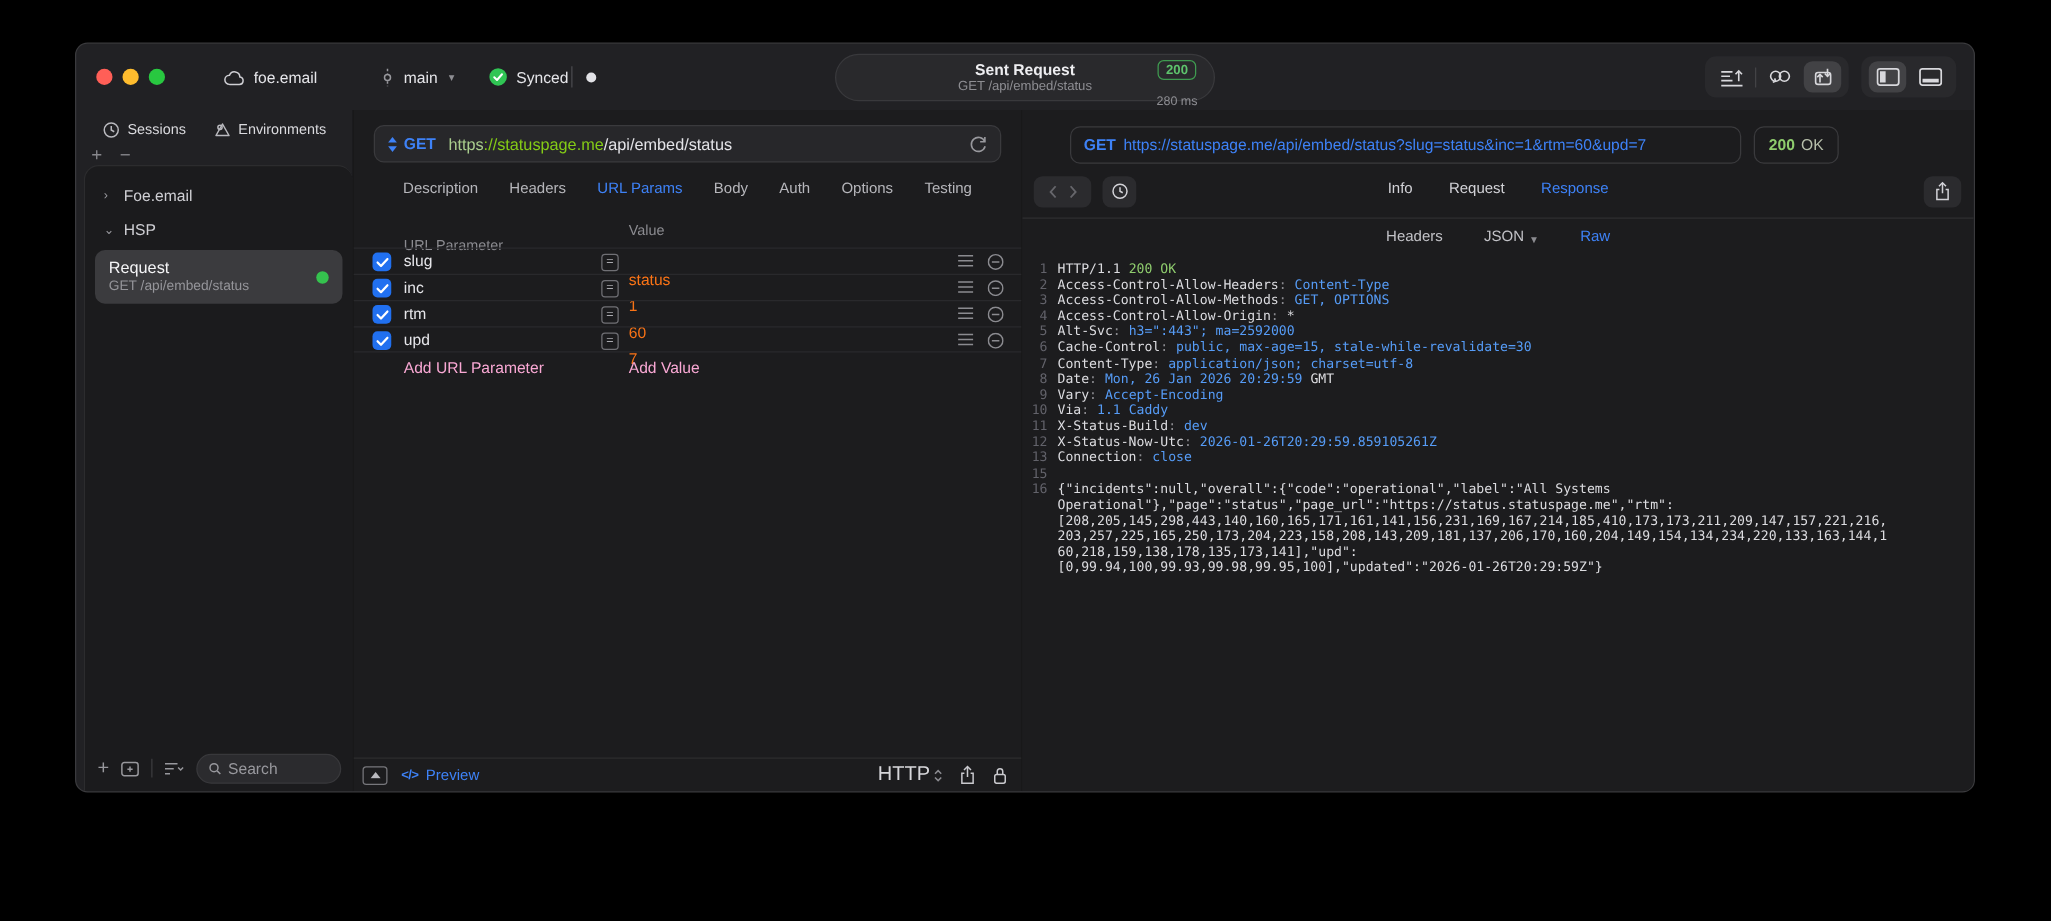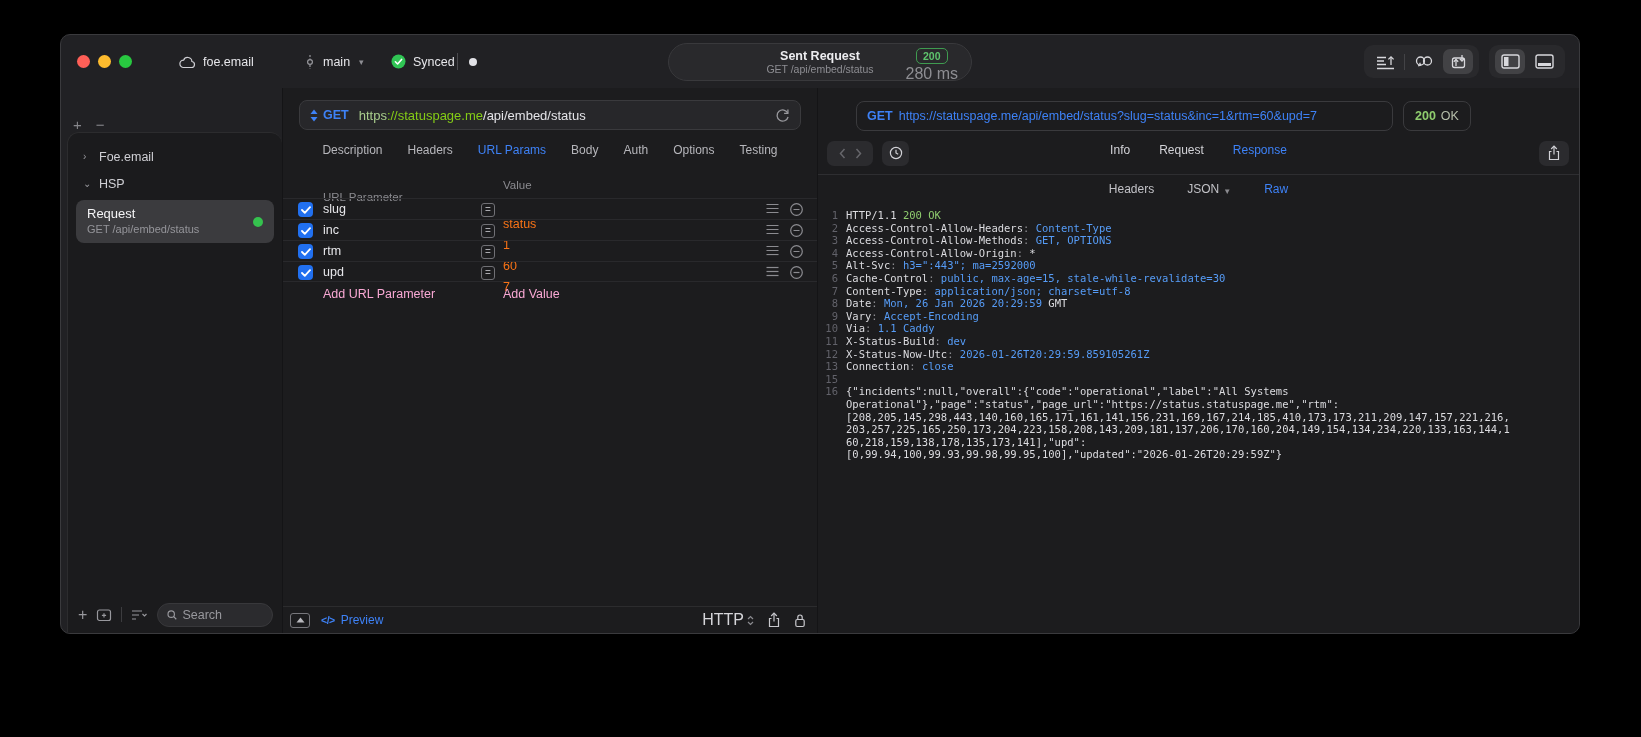--- a/index.html
+++ b/index.html
@@ -15,21 +15,21 @@
   .tb-branch { left:243px; }
   .tb-sync { left:330px; }
   .tb-sep { position:absolute; left:396px; top:18px; width:1px; height:17px; background:#4a4a4e; }
   .tb-dot { position:absolute; left:408px; top:23px; width:8px; height:8px; border-radius:50%; background:#e2e2e6; }
   .chev { color:#8e8e93; font-size:9px; margin-left:2px; }
   .center-pill { position:absolute; left:50%; top:8px; transform:translateX(-50%); width:304px; height:38px; background:#29292c; border:1px solid #39393c; border-radius:19px; display:flex; flex-direction:column; align-items:center; justify-content:center; }
   .cp-title { font-size:12.5px; font-weight:700; color:#ededf0; line-height:14px; }
   .cp-sub { font-size:10.5px; color:#8e8e93; line-height:13px; }
   .cp-status { position:absolute; right:13px; top:4px; display:flex; flex-direction:column; align-items:center; gap:1px; }
   .cp-badge { font-size:10.5px; font-weight:600; color:#5ec46d; border:1px solid #3f9b50; border-radius:5px; padding:0 6px; line-height:14px; }
-  .cp-ms { font-size:16px; color:#8e8e93; }
+  .cp-ms { font-size:10px; color:#8e8e93;margin-top:11px; }
   .tb-right { position:absolute; right:14px; top:10px; display:flex; gap:10px; }
   .icon-pill { background:#29292c; border-radius:9px; height:33px; display:flex; align-items:center; padding:0 6px; gap:4px; }
   .tb-btn { width:30px; height:25px; border-radius:7px; display:flex; align-items:center; justify-content:center; color:#d8d8dc; }
   .tb-btn.on { background:#424245; }
   .ip-sep { width:1px; height:16px; background:#434346; }
 
   
   .main { flex:1; display:flex; min-height:0; }
   .sidebar { width:221px; flex:none; position:relative; }
   .vdiv { width:1px; background:#141416; flex:none; }
@@ -193,20 +193,36 @@
               <rect x="3" y="9" width="13" height="3" fill="currentColor" stroke="none"></rect>
             </svg>
         </span>
       </div>
     </div>
   </div>
 
   <div class="main">
 
     <aside class="sidebar">
+      <div class="sb-tabs">
+        <span class="sb-tab">
+          <svg width="14" height="14" viewBox="0 0 14 14" fill="none" stroke="currentColor" stroke-width="1.2">
+              <circle cx="7" cy="7" r="5.6"></circle>
+              <polyline points="7,3.8 7,7 9.4,8.4"></polyline>
+            </svg>
+          <span>Sessions</span>
+        </span>
+        <span class="sb-tab">
+          <svg width="14" height="14" viewBox="0 0 14 14" fill="none" stroke="currentColor" stroke-width="1.2">
+              <path d="M7 2.2 12.2 11.4 H1.8 Z" stroke-linejoin="round"></path>
+              <circle cx="5" cy="4.8" r="1.7"></circle>
+            </svg>
+          <span>Environments</span>
+        </span>
+      </div>
       <div class="sb-plusminus">
         <span>+</span>
         <span>−</span>
       </div>
 
       <div class="sb-panel">
         <div class="tree-item">
           <span class="tchev">›</span>
           <span>Foe.email</span>
         </div>

